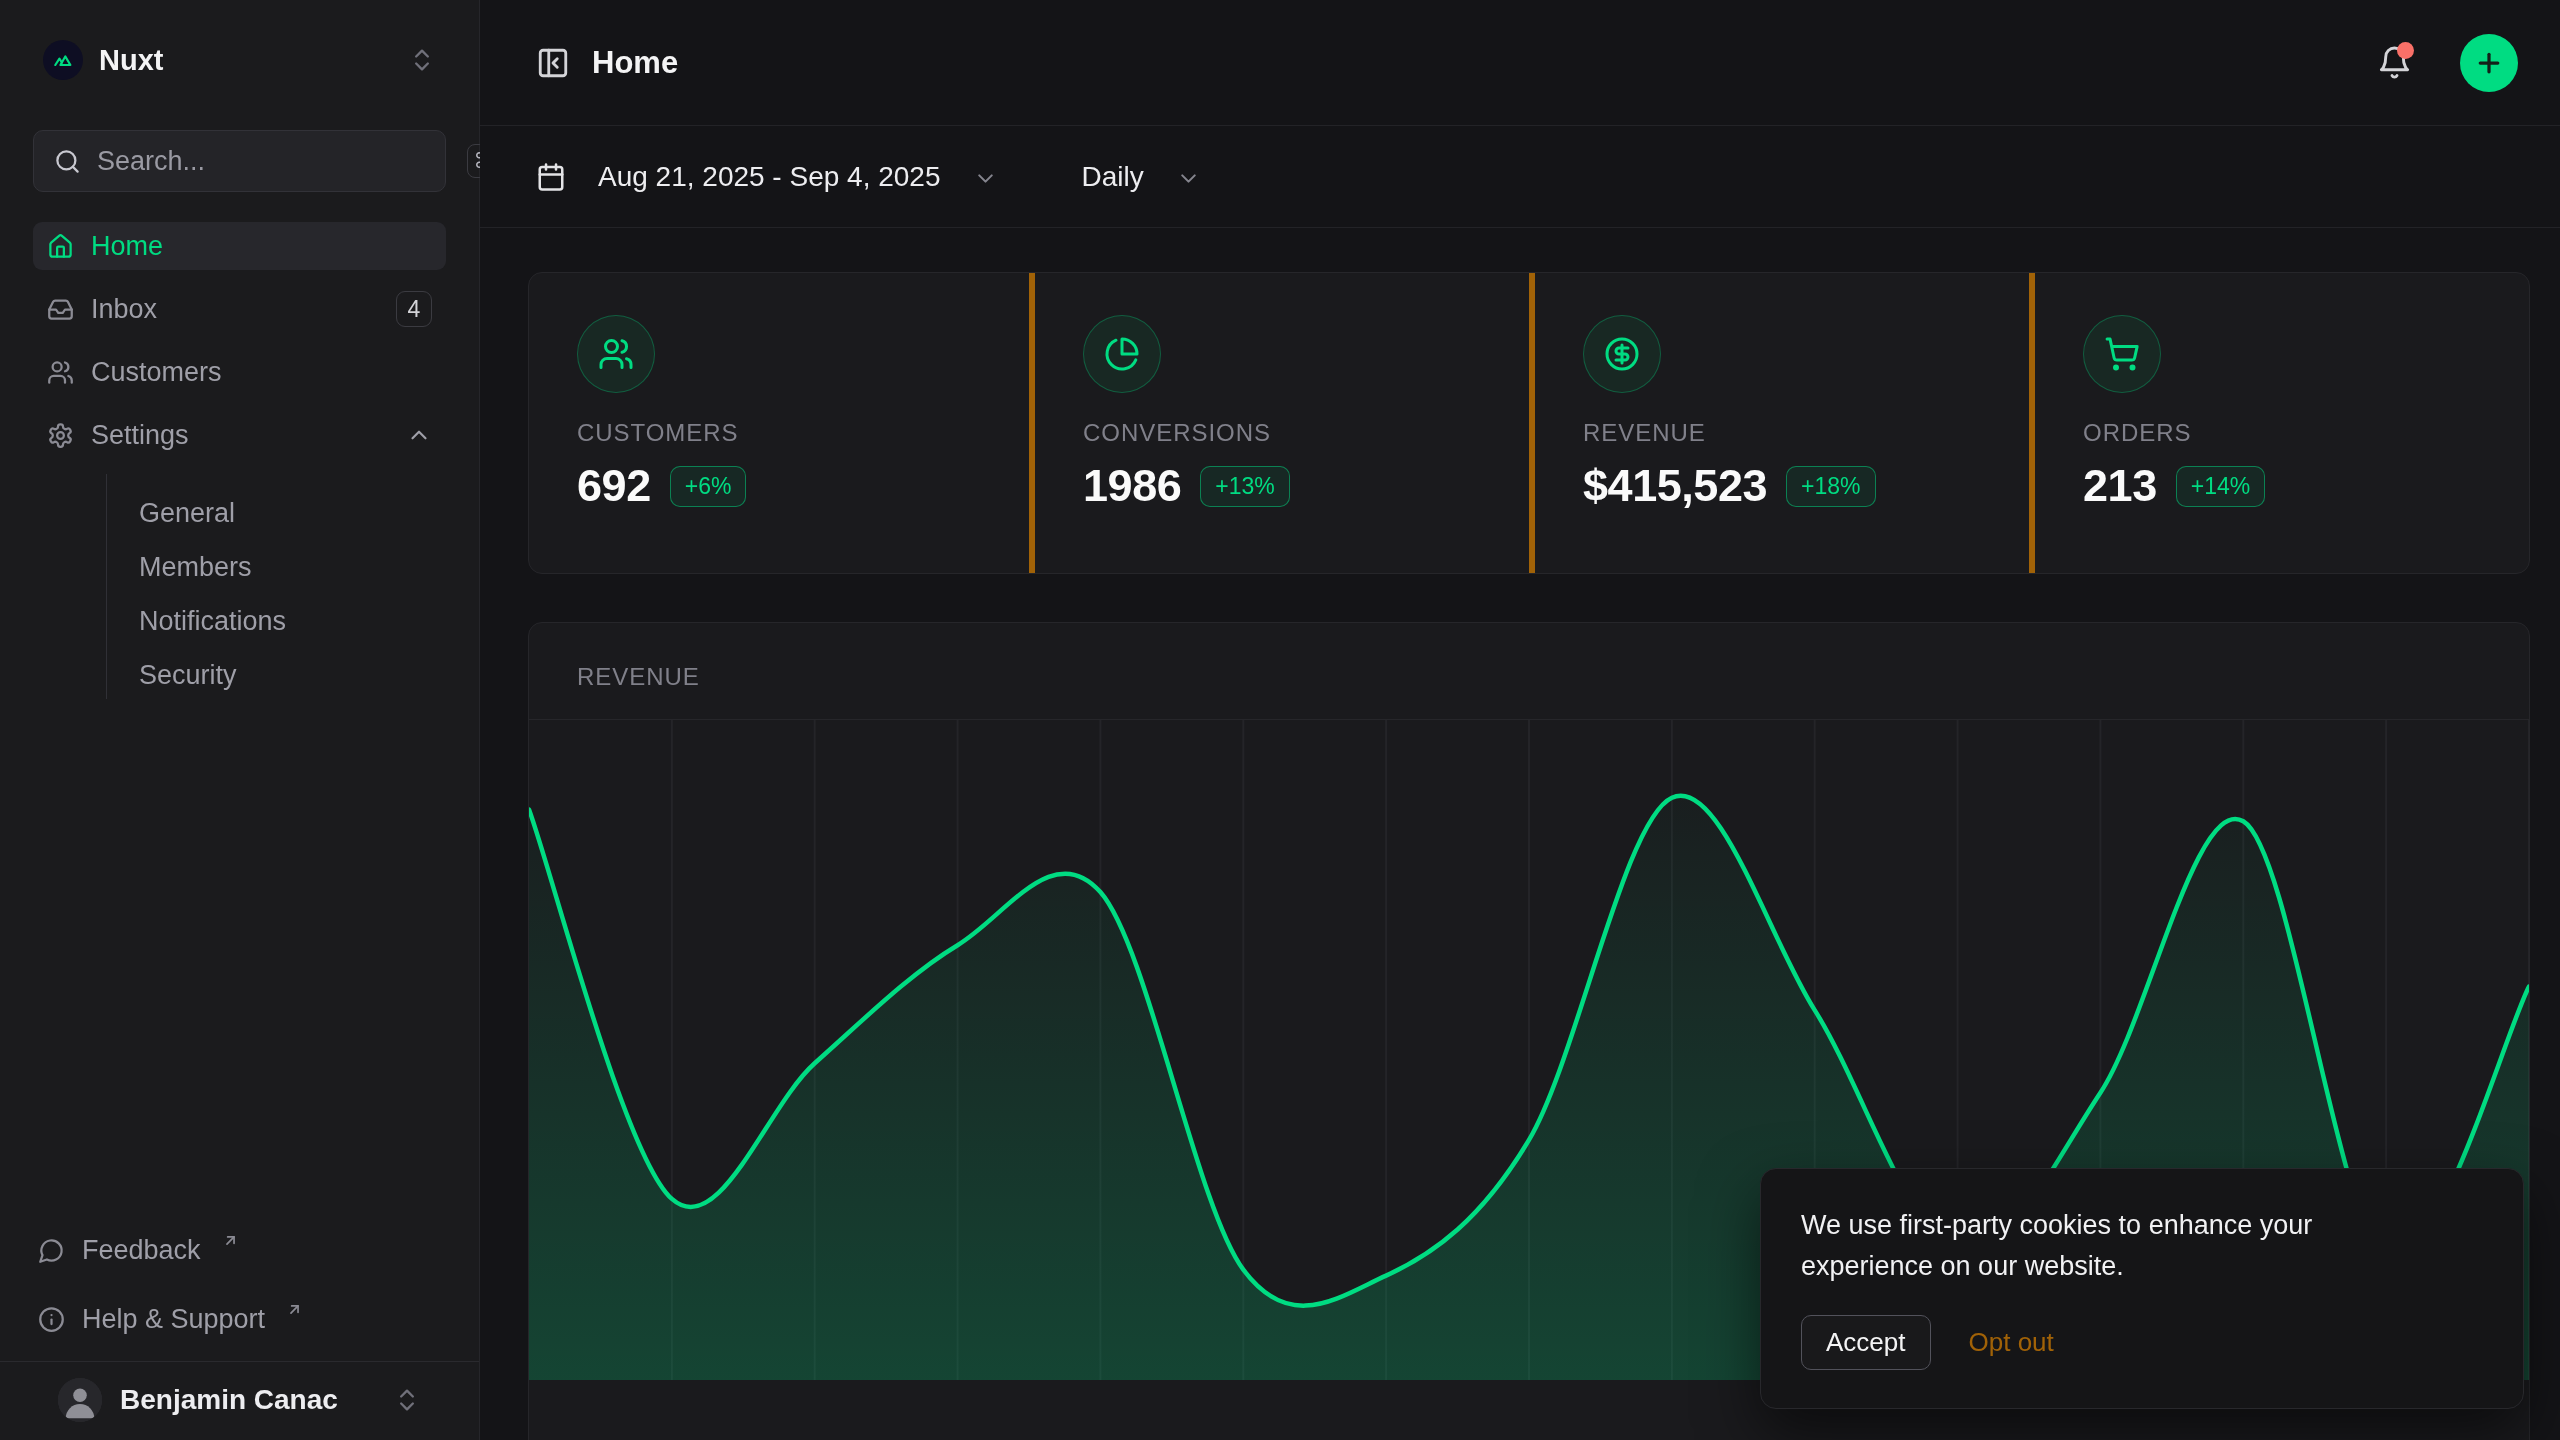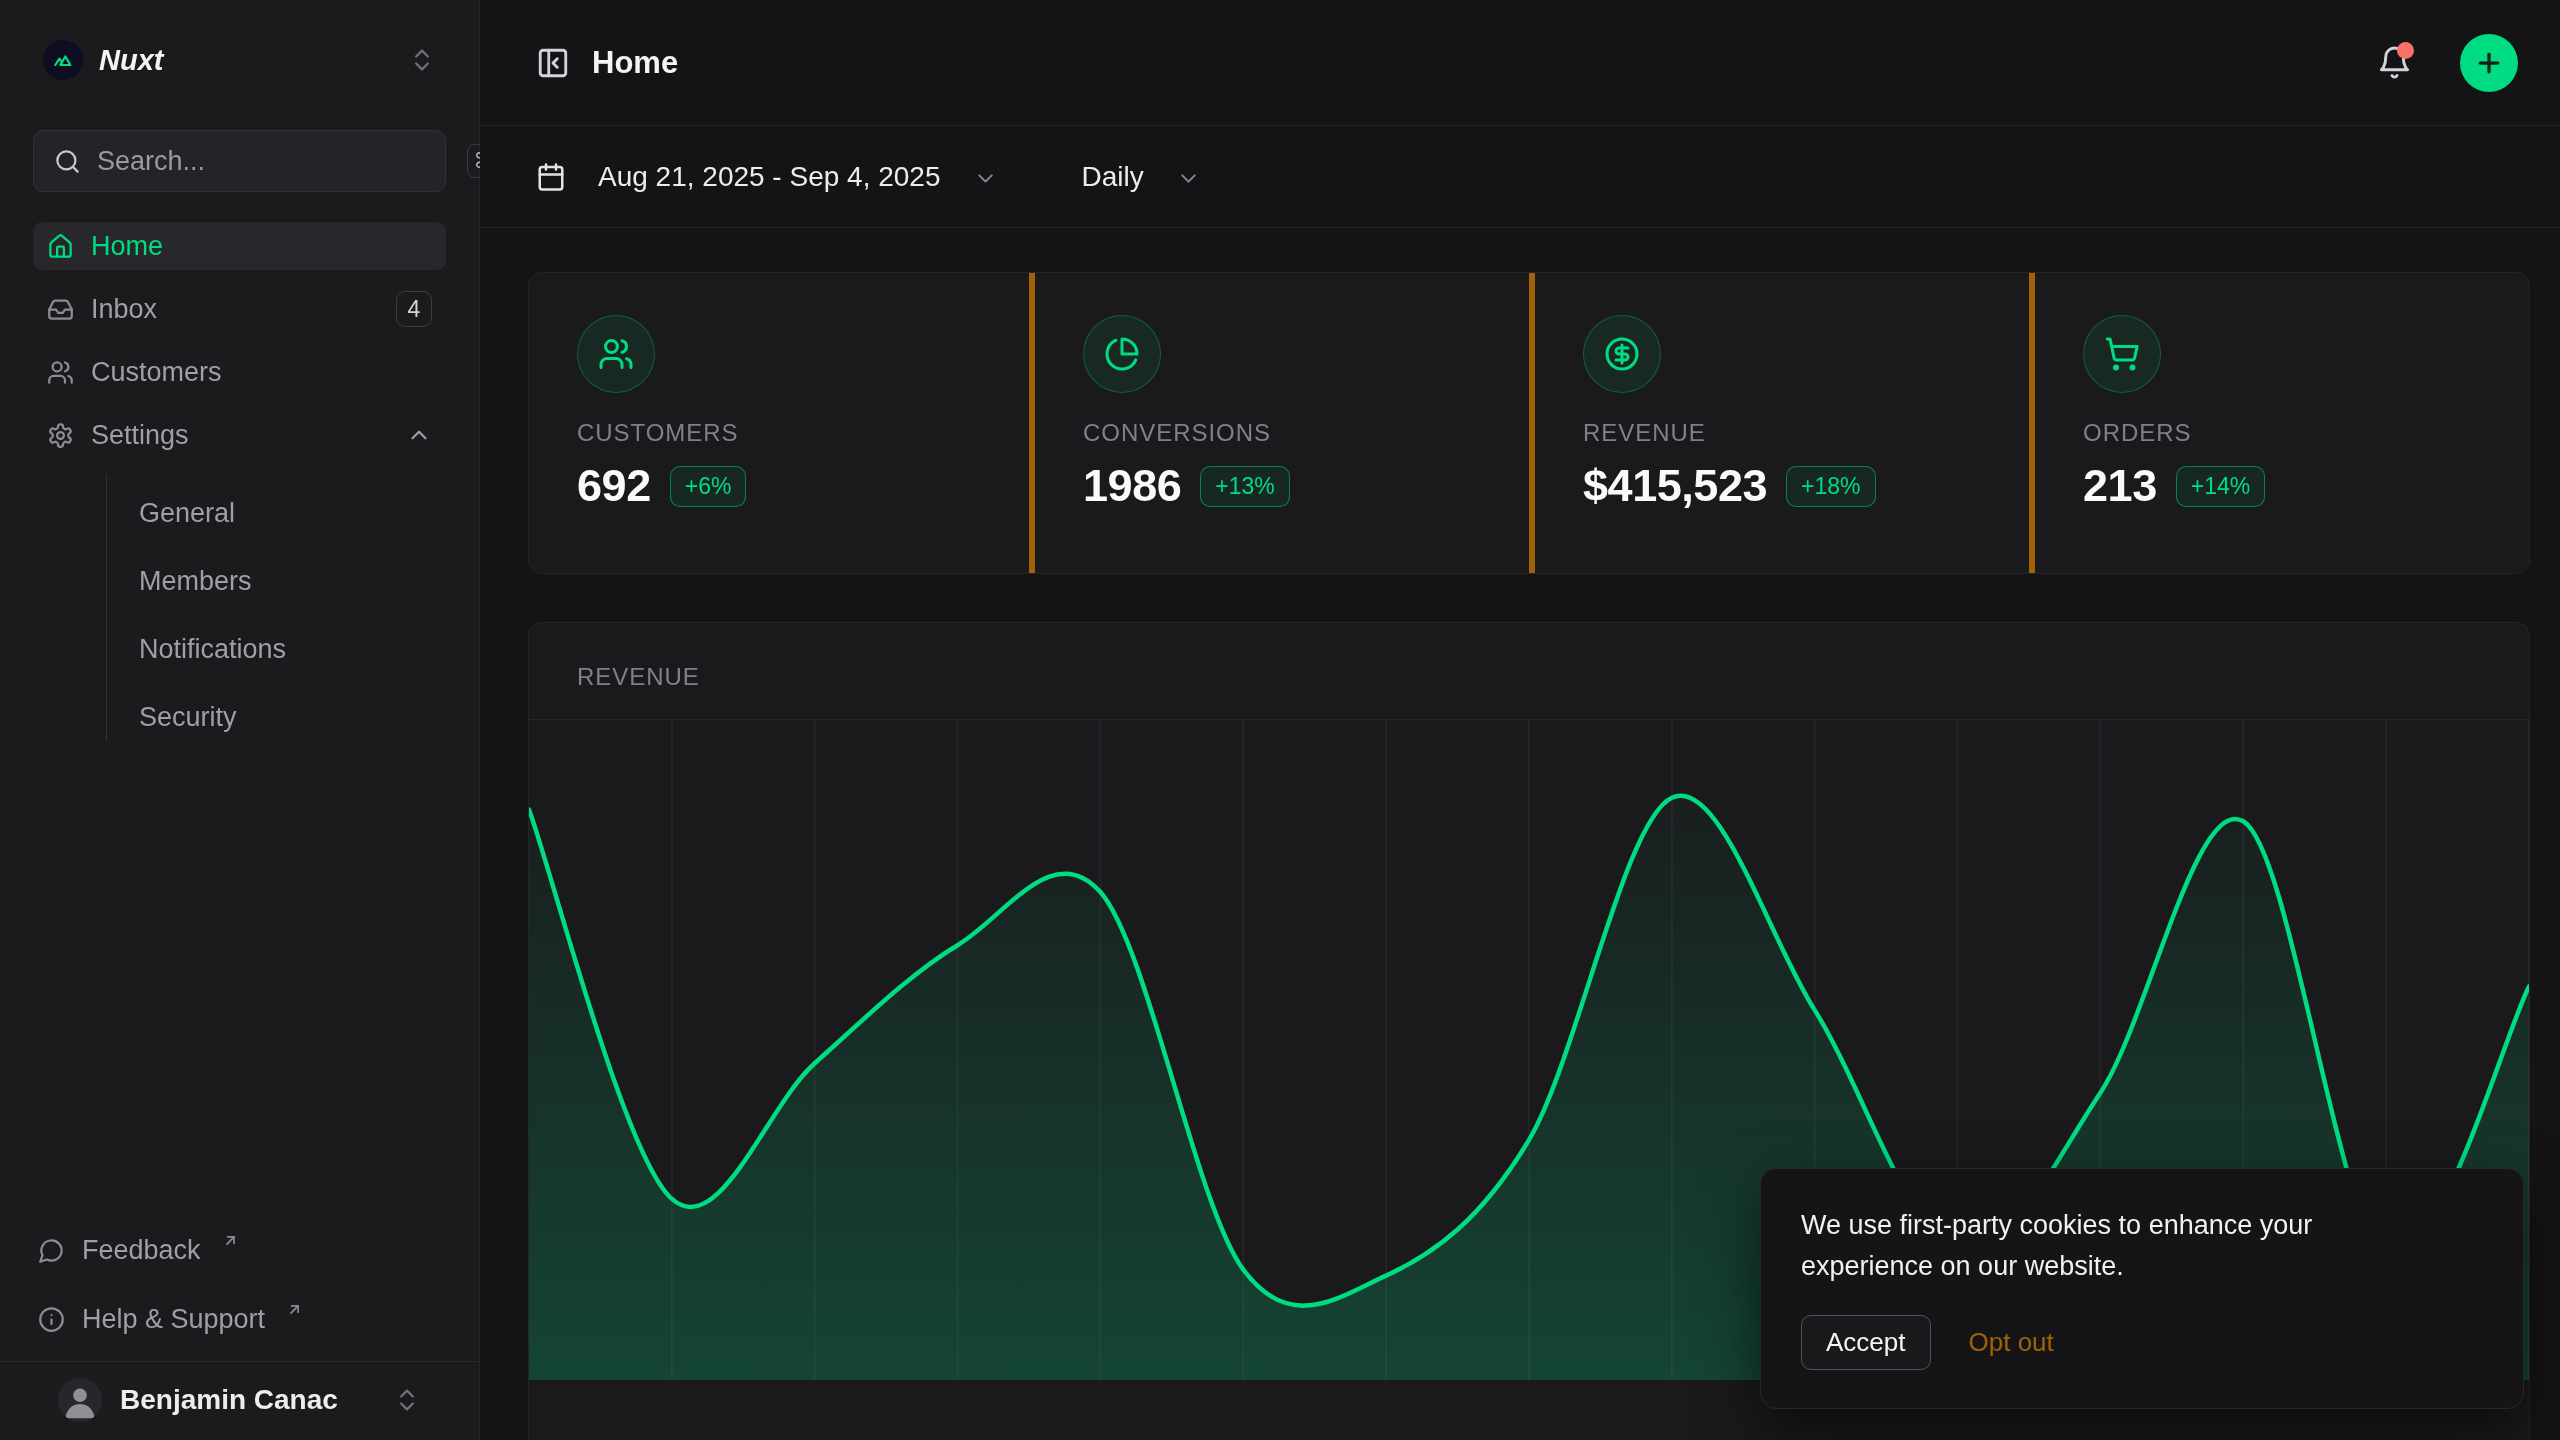--- a/index.html
+++ b/index.html
@@ -12,21 +12,21 @@
   svg { display:block; }
 
   
   .sidebar {
     width:480px; min-width:480px; height:100%;
     background:#1b1b1d; border-right:1px solid #26262a;
     display:flex; flex-direction:column;
   }
   .ws-row { display:flex; align-items:center; gap:16px; margin:34px 33px 0; padding:6px 10px; border-radius:10px; cursor:pointer; }
   .ws-logo { width:40px; height:40px; border-radius:50%; background:#0e0e23; display:flex; align-items:center; justify-content:center; }
-  .ws-name { font-size:29px; font-weight:600; color:#f4f4f5;font-style:italic; }
+  .ws-name { font-size:29px; font-weight:600; color:#f4f4f5; }
   .muted-ic { color:#70707a; }
   .spacer { margin-left:auto; }
 
   .search-box {
     margin:44px 33px 0; height:62px; border-radius:10px;
     background:#242428; border:1px solid #323238;
     display:flex; align-items:center; gap:16px; padding:0 14px 0 20px; cursor:text;
   }
   .search-box input {
     flex:1; background:transparent; border:none; outline:none;
@@ -46,21 +46,21 @@
     padding:0 14px; color:#9f9fa8; font-size:27px; cursor:pointer;
   }
   .nav-item .ni-ic { color:#8b8b94; display:flex; }
   .nav-item.active { background:#27272c; color:#00dc82; }
   .nav-item.active .ni-ic { color:#00dc82; }
   .badge-kbd {
     min-width:36px; height:36px; border:1px solid #3b3b41; border-radius:9px;
     display:flex; align-items:center; justify-content:center;
     font-size:23px; color:#d4d4d8;
   }
-  .subnav { margin:0 33px 0 73px; border-left:1px solid #303036; display:flex; flex-direction:column; gap:20px; padding-top:15px;justify-content:center; }
+  .subnav { margin:0 33px 0 73px; border-left:1px solid #303036; display:flex; flex-direction:column; gap:6px; padding-top:15px;justify-content:center; }
   .subnav .nav-item { padding-left:32px; border-radius:9px; }
 
   .side-footer { margin-top:auto; display:flex; flex-direction:column; gap:21px; padding:0 24px; }
   .ext-arrow { color:#8b8b94; margin-left:4px; align-self:flex-start; margin-top:6px; }
   .side-sep { border-top:1px solid #2a2a2e; margin-top:18px; }
   .user-row { display:flex; align-items:center; gap:18px; padding:16px 58px 18px; cursor:pointer; }
   .avatar { width:44px; height:44px; border-radius:50%; overflow:hidden; background:#2e2e33; }
   .user-name { font-size:28px; font-weight:600; color:#ededf0; }
 
   

